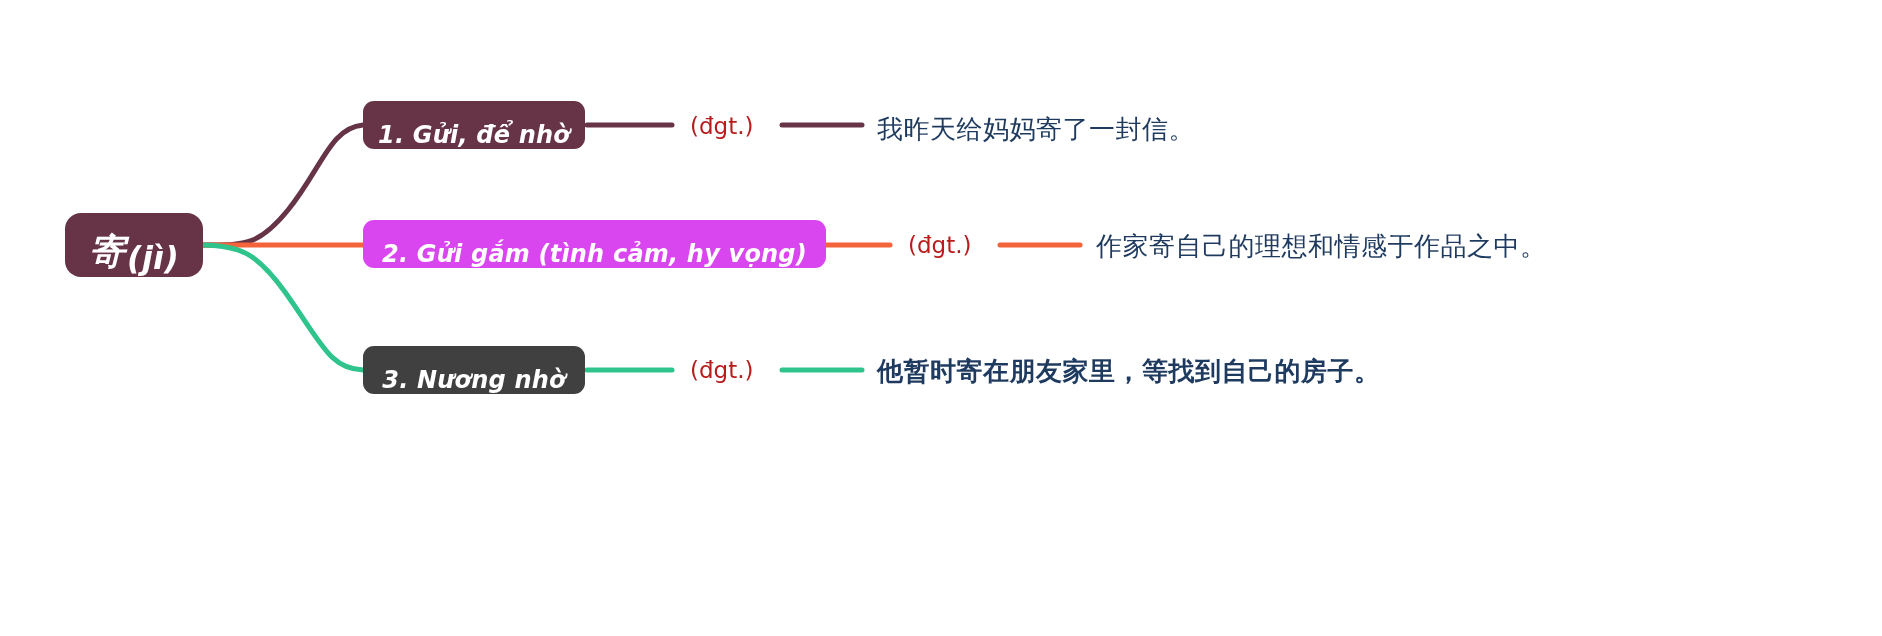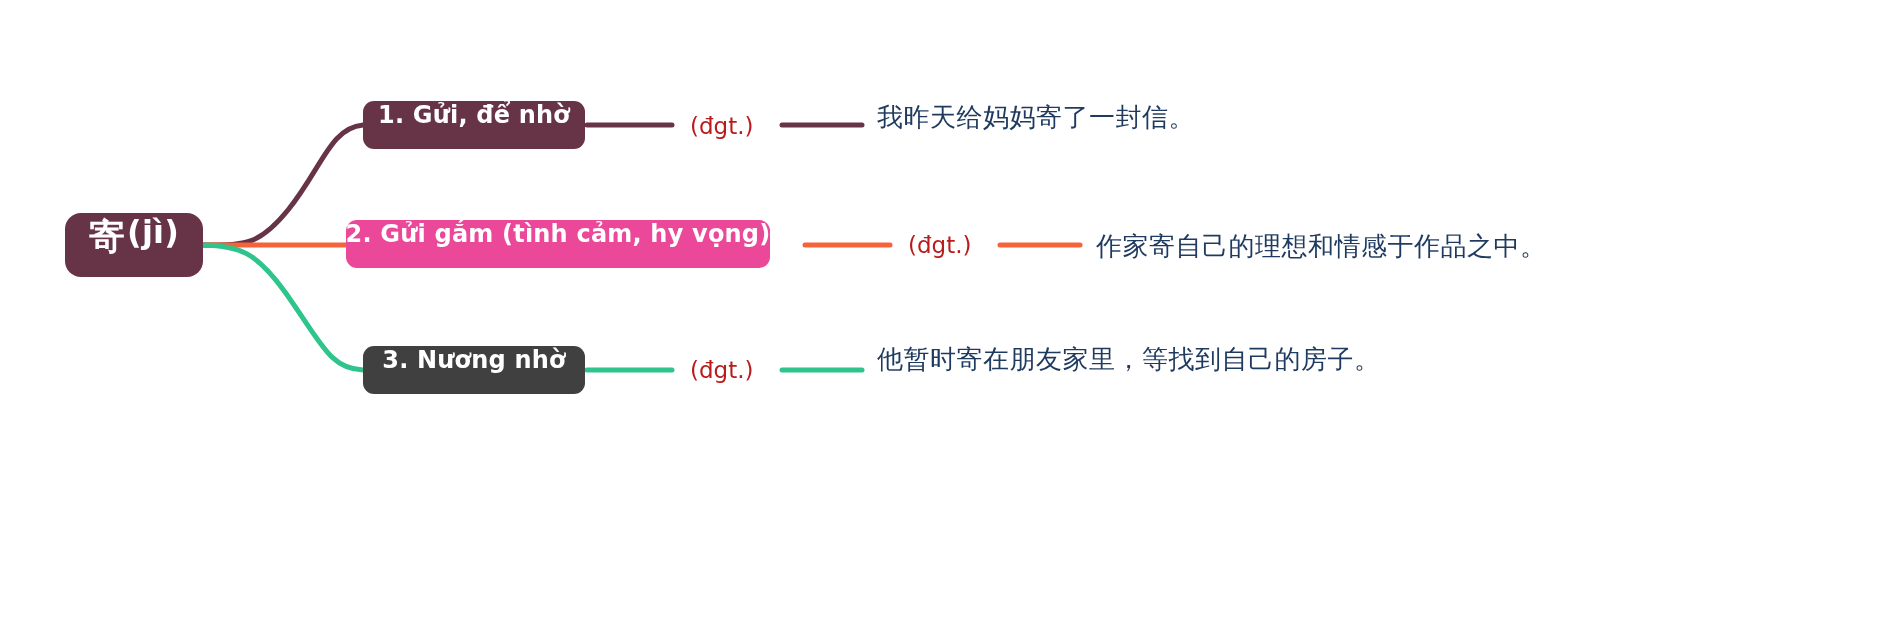--- a/index.html
+++ b/index.html
@@ -23,27 +23,28 @@
     top: 0;
     width: 1882px;
     height: 636px;
     pointer-events: none;
   }
 
   
   .node {
     position: absolute;
     display: flex;
-    align-items: flex-start;
+    align-items: flex-end;
     justify-content: center;
     box-sizing: border-box;
     color: #ffffff;
     font-weight: bold;
     white-space: nowrap;
     letter-spacing: .2px;
+    font-style: italic;
   }
 
   .root-node {
     left: 65px;
     top: 213px;
     width: 138px;
     height: 64px;
     border-radius: 16px;
     background: #663347;
     font-size: 34px;
@@ -57,24 +58,24 @@
     font-size: 24px;
     padding: 0 18px;
   }
   .branch-1 {
     left: 363px;
     top: 101px;
     width: 222px;
     background: #663347;
   }
   .branch-2 {
-    left: 346px;
+    left: 363px;
     top: 220px;
-    width: 424px;
-    background: #ec4899;
+    width: 463px;
+    background: #d946ef;
   }
   .branch-3 {
     left: 363px;
     top: 346px;
     width: 222px;
     background: #404040;
   }
 
   
   .pos-tag {
@@ -87,23 +88,23 @@
   .pos-2 { left: 908px; top: 232px; }
   .pos-3 { left: 690px; top: 357px; }
 
   .sentence {
     position: absolute;
     color: #1F3A5F;
     font-size: 26px;
     white-space: nowrap;
     letter-spacing: .5px;
   }
-  .sent-1 { left: 877px; top: 100px; }
+  .sent-1 { left: 877px; top: 112px; }
   .sent-2 { left: 1096px; top: 229px; }
-  .sent-3 { left: 877px; top: 342px; }
+  .sent-3 { left: 877px; top: 354px; font-weight: bold; }
 </style>
 </head>
 <body>
 
 <div id="canvas">
 
   <svg id="wires" viewBox="0 0 1882 636" xmlns="http://www.w3.org/2000/svg">
 
     <path d="M 203 245 C 243 245, 258 247, 288 210 C 322 168, 330 128, 363 125" fill="none" stroke="#663347" stroke-width="5" stroke-linecap="round"></path>
 

